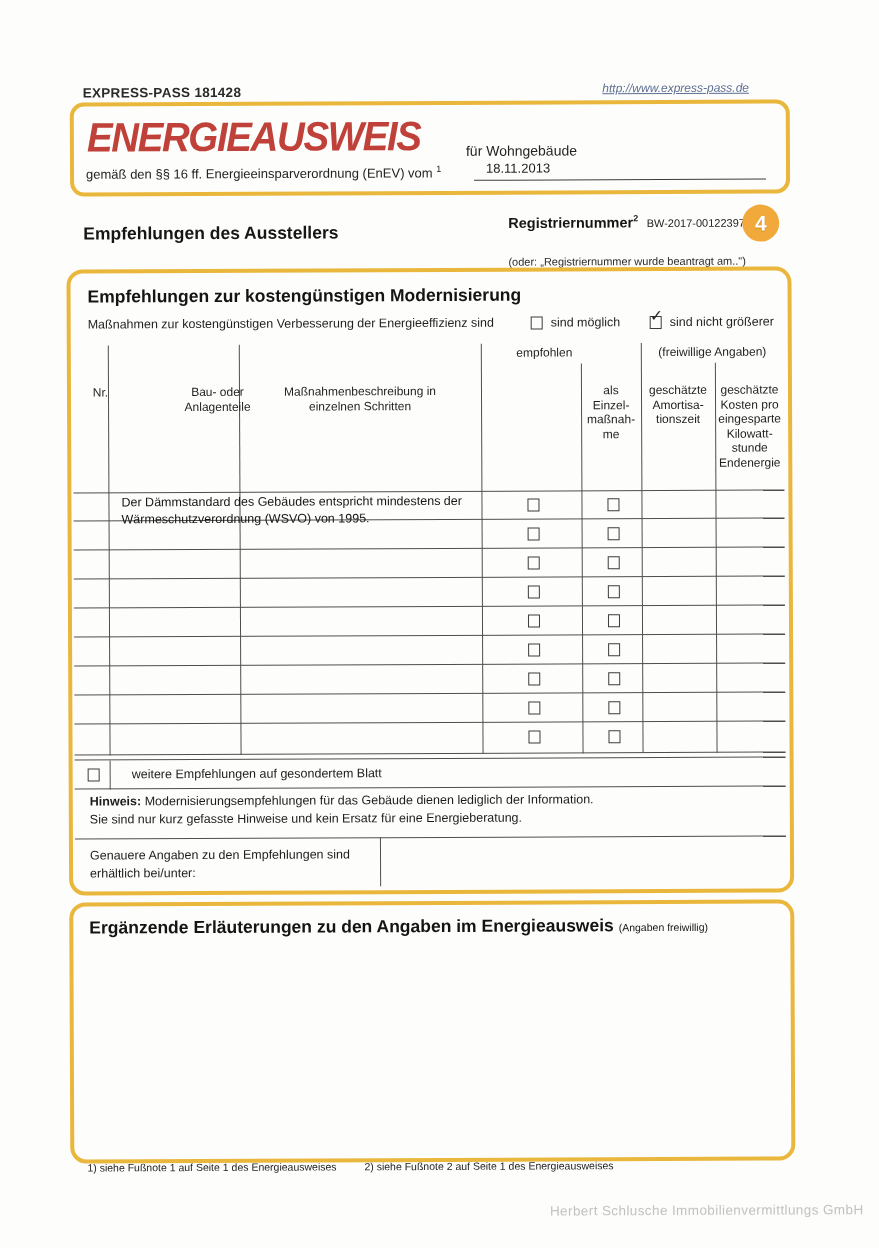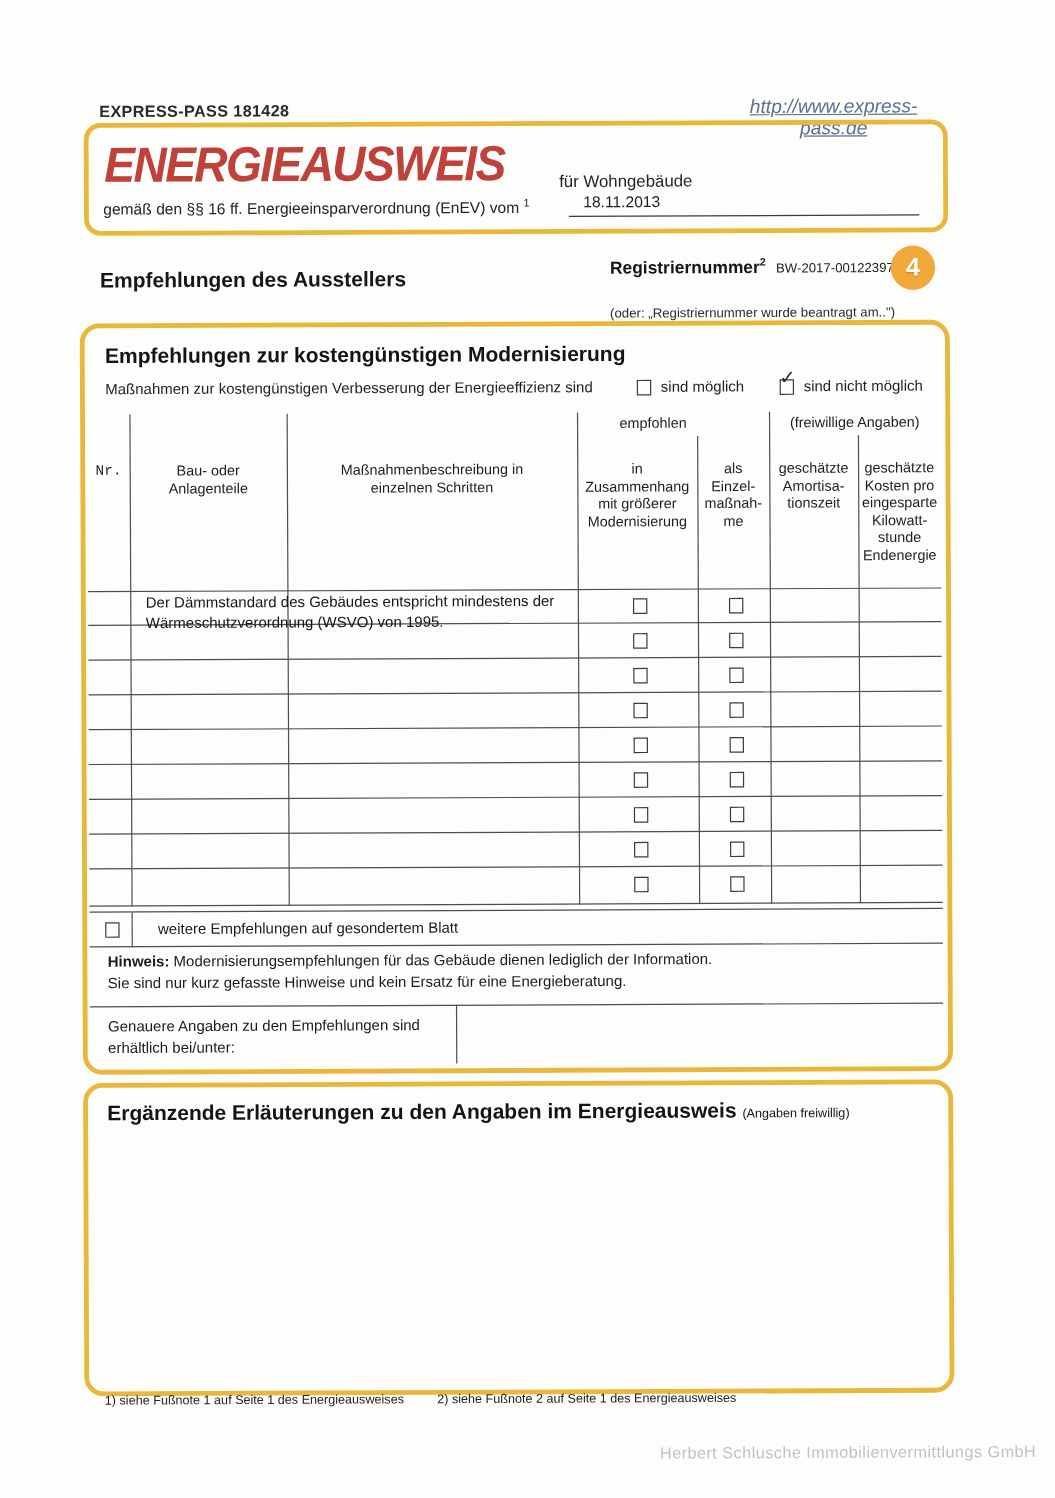--- a/index.html
+++ b/index.html
@@ -6,21 +6,21 @@
   body{
     width:879px;height:1248px;position:relative;overflow:hidden;
     background:#fdfdfb;color:#1d1d1d;
     font-family:"Liberation Sans","DejaVu Sans",sans-serif;
     -webkit-font-smoothing:antialiased;
   }
   #page{position:absolute;inset:0;transform:rotate(-0.25deg);transform-origin:50% 50%;}
 
   
   .doc-id{position:absolute;left:85px;top:84px;font-size:13.5px;font-weight:700;letter-spacing:.3px;color:#2a2a2a;}
-  .site-link{position:absolute;left:612px;top:82px;width:170px;font-size:16px;font-style:italic;
+  .site-link{position:absolute;left:593px;top:82px;width:170px;font-size:12px;font-style:italic;
     color:#5d6f94;text-decoration:underline;text-align:center;}
 
   
   .amber-box{position:absolute;border:4px solid #e9b73c;border-radius:16px;background:transparent;}
 
   
   #brand-box{left:72px;top:101px;width:712px;height:86px;border-radius:14px;}
   .brand-title{position:absolute;left:13px;top:8px;font-size:41px;font-weight:700;font-style:italic;
     color:#c0413a;letter-spacing:-1.5px;display:inline-block;transform:scaleX(.94);transform-origin:left;}
   .brand-sub{position:absolute;left:392px;top:38px;font-size:14px;color:#242424;}
@@ -104,41 +104,37 @@
   <div class="amber-box" id="reco-box">
     <div class="reco-inner">
       <div class="reco-title">Empfehlungen zur kostengünstigen Modernisierung</div>
 
       <div class="measures-line">Maßnahmen zur kostengünstigen Verbesserung der Energieeffizienz sind</div>
       <span class="cb" style="left:460px;top:45px;"></span>
       <span class="opt-label" style="left:480px;">sind möglich</span>
       <span class="cb" style="left:579px;top:45px;">
           <span class="tick">✓</span>
         </span>
-      <span class="opt-label" style="left:599px;">sind nicht möglich</span>
+      <span class="opt-label" style="left:599px;">sind nicht größerer</span>
 
       <div class="group-label" style="left:410px;width:127px;">empfohlen</div>
       <div class="group-label" style="left:570px;width:143px;text-align:center;">(freiwillige Angaben)</div>
 
       <div class="vline" style="left:37px;top:72px;height:410px;"></div>
       <div class="vline" style="left:168px;top:72px;height:410px;"></div>
       <div class="vline" style="left:410px;top:72px;height:410px;"></div>
       <div class="vline" style="left:570px;top:72px;height:410px;"></div>
       <div class="vline" style="left:510px;top:92px;height:390px;"></div>
       <div class="vline" style="left:644px;top:92px;height:390px;"></div>
 
-      <div class="th" style="left:2px;width:35px;font-family:Liberation Mono, monospace;">Nr.</div>
-      <div class="th" style="left:37px;width:131px;">Bau- oder
+      <div class="th" style="left:12px;width:35px;">Nr.</div>
+      <div class="th" style="left:37px;width:131px;padding-left:44px;">Bau- oder
 Anlagenteile</div>
       <div class="th" style="left:168px;width:242px;">Maßnahmenbeschreibung in
 einzelnen Schritten</div>
-      <div class="th" style="left:410px;width:100px;">in
-Zusammenhang
-mit größerer
-Modernisierung</div>
       <div class="th" style="left:510px;width:60px;">als
 Einzel-
 maßnah-
 me</div>
       <div class="th" style="left:570px;width:74px;">geschätzte
 Amortisa-
 tionszeit</div>
       <div class="th" style="left:644px;width:69px;">geschätzte
 Kosten pro
 eingesparte

